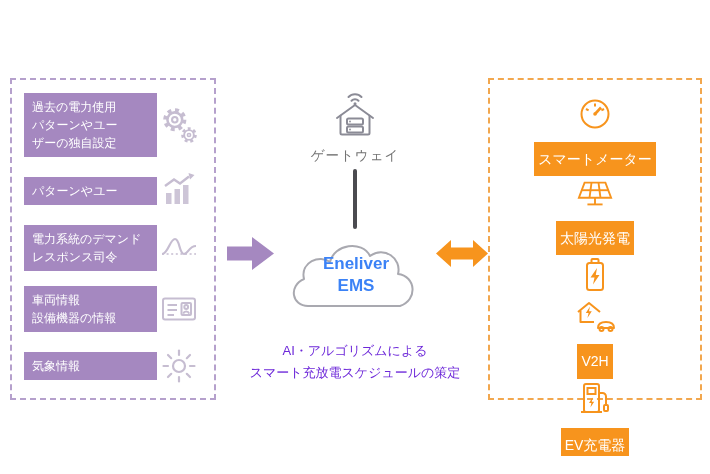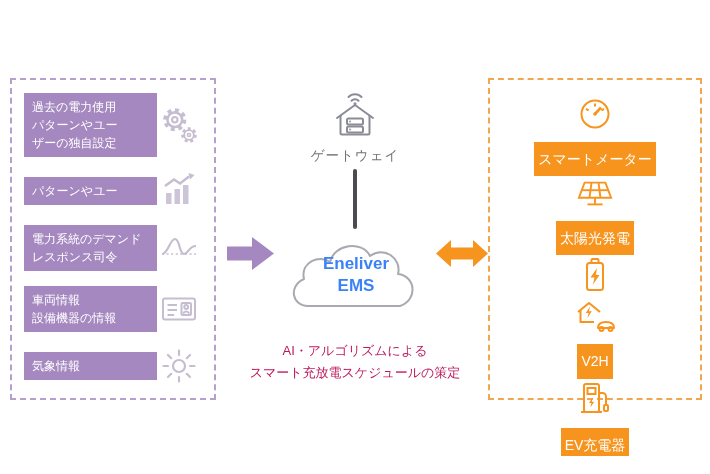--- a/index.html
+++ b/index.html
@@ -23,21 +23,21 @@
 
   
   .gateway-icon { position:absolute; left:329px; top:88px; }
   .gateway-label { position:absolute; left:297px; top:147px; width:116px; text-align:center;
                    font-size:13.5px; color:#737373; letter-spacing:1px; }
   .vline { position:absolute; left:353px; top:169px; width:4px; height:60px; background:#4b4b50; border-radius:2px; }
   .cloud-svg { position:absolute; left:280px; top:221px; }
   .cloud-text { position:absolute; left:280px; top:253px; width:152px; text-align:center;
                 font-weight:bold; font-size:17px; color:#3b82f6; line-height:1.3; }
   .caption { position:absolute; left:222px; top:340px; width:266px; text-align:center;
-             font-size:13px; color:#be185d; line-height:1.7; white-space:pre-line; }
+             font-size:13px; color:#6d28d9; line-height:1.7; white-space:pre-line; }
 
   .arrow-purple { position:absolute; left:227px; top:237px; }
   .arrow-orange { position:absolute; left:436px; top:237px; }
 </style>
 </head>
 <body>
 
 <div class="canvas">
 
   <div class="panel left-panel">

